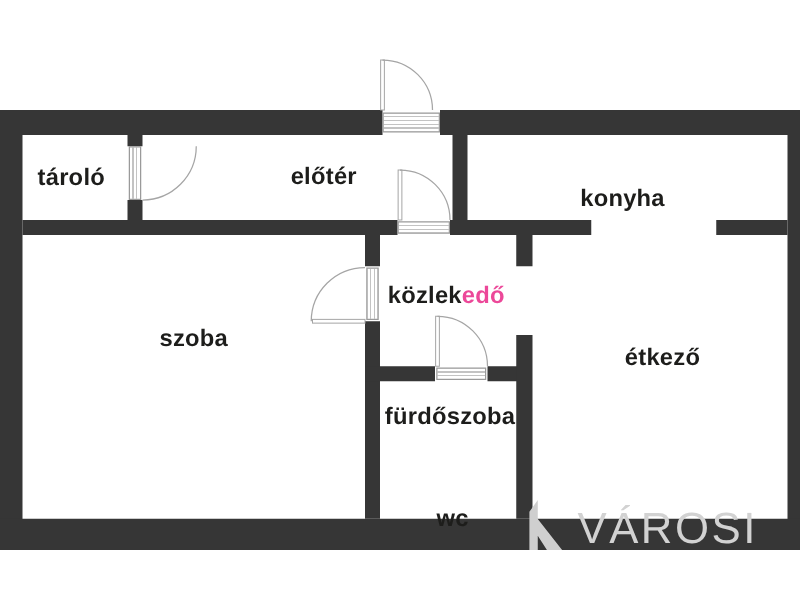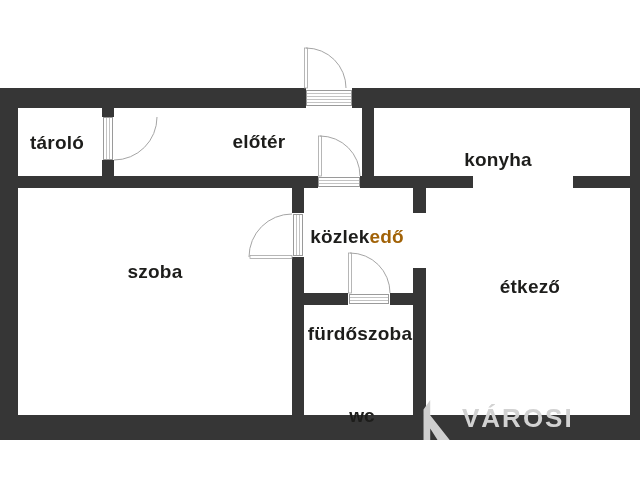--- a/index.html
+++ b/index.html
@@ -9,28 +9,28 @@
   }
   .wall{position:absolute;background:#363636;}
   .thr{position:absolute;box-sizing:border-box;border:1px solid #9a9a9a;}
   .thr-h{background:repeating-linear-gradient(to bottom,#ffffff 0 2px,#c3c3c3 2px 3px);}
   .thr-v{background:repeating-linear-gradient(to right,#ffffff 0 2px,#c3c3c3 2px 3px);}
   .room-label{
     position:absolute;transform:translate(-50%,-50%);
     font-size:19px;font-weight:600;color:#1d1d1b;
     white-space:nowrap;letter-spacing:0.2px;
   }
-  .accent{color:#a16207;}
+  .accent{color:#ec4899;}
   #arc-overlay{position:absolute;left:0;top:0;pointer-events:none;}
   #watermark{
     position:absolute;left:416px;top:396px;width:224px;height:44px;
     overflow:hidden;display:flex;align-items:flex-start;
   }
   #watermark-text{
-    font-size:26px;font-weight:700;color:#d2d2d2;
+    font-size:35px;font-weight:400;color:#d2d2d2;
     letter-spacing:2px;line-height:1;padding-top:9px;padding-left:8px;
     white-space:nowrap;
   }
 </style>
 </head>
 <body>
 
 <div id="canvas">
 
   <div class="wall" style="left:0;top:88px;width:306px;height:20px;"></div>

